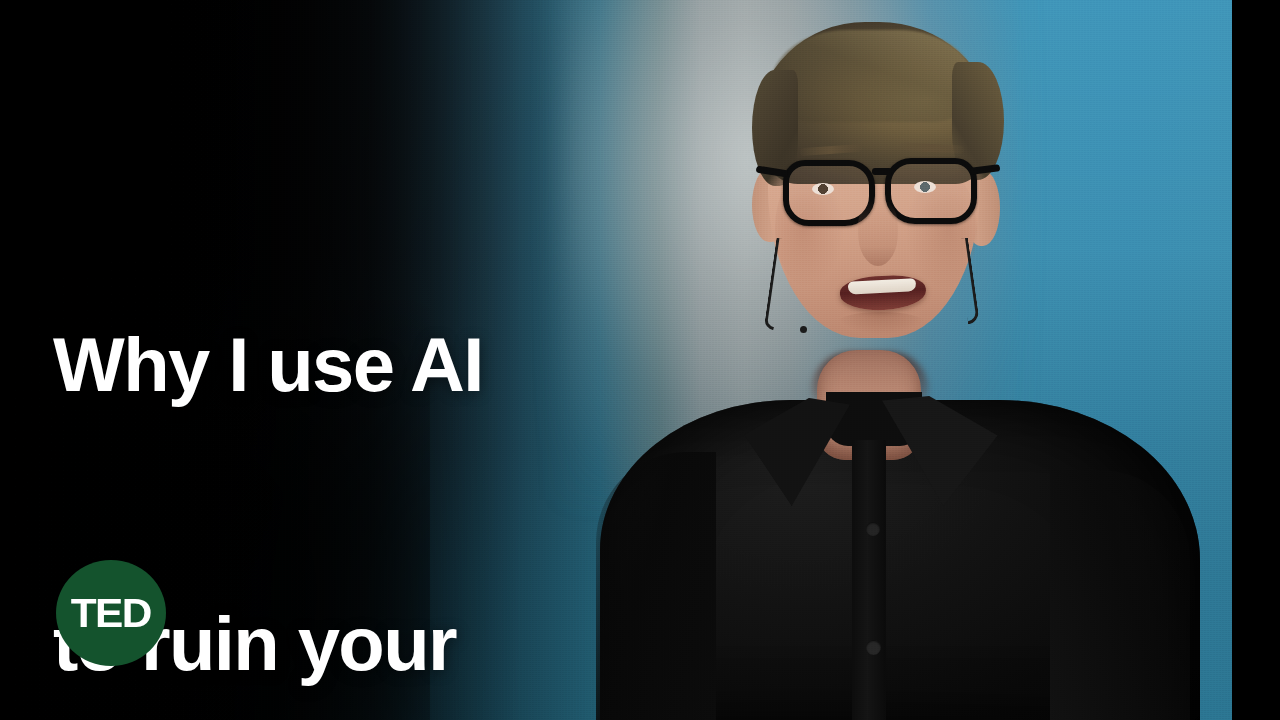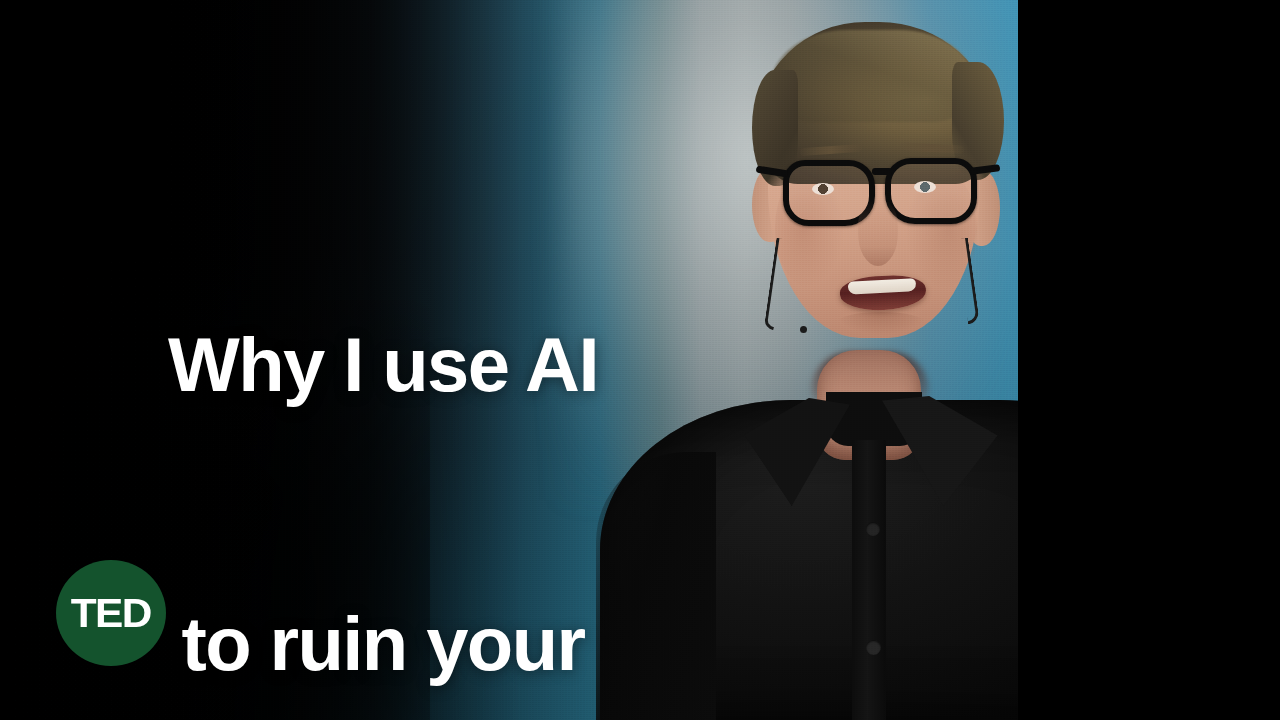--- a/index.html
+++ b/index.html
@@ -5,24 +5,23 @@
   * { margin:0; padding:0; box-sizing:border-box; }
   html, body {
     width:1280px; height:720px;
     background:#000;
     font-family:"Liberation Sans", sans-serif;
     overflow:hidden;
   }
 
   #stage{
     position:relative;
-    width:1018px; height:720px;
+    width:1232px; height:720px;
     overflow:hidden;
     background:#000;
-    text-align:center;
   }
 
   
   .bg-base{
     position:absolute; inset:0;
     background:
       linear-gradient(90deg,
         #000000 0px,
         #000000 160px,
         #030406 230px,

